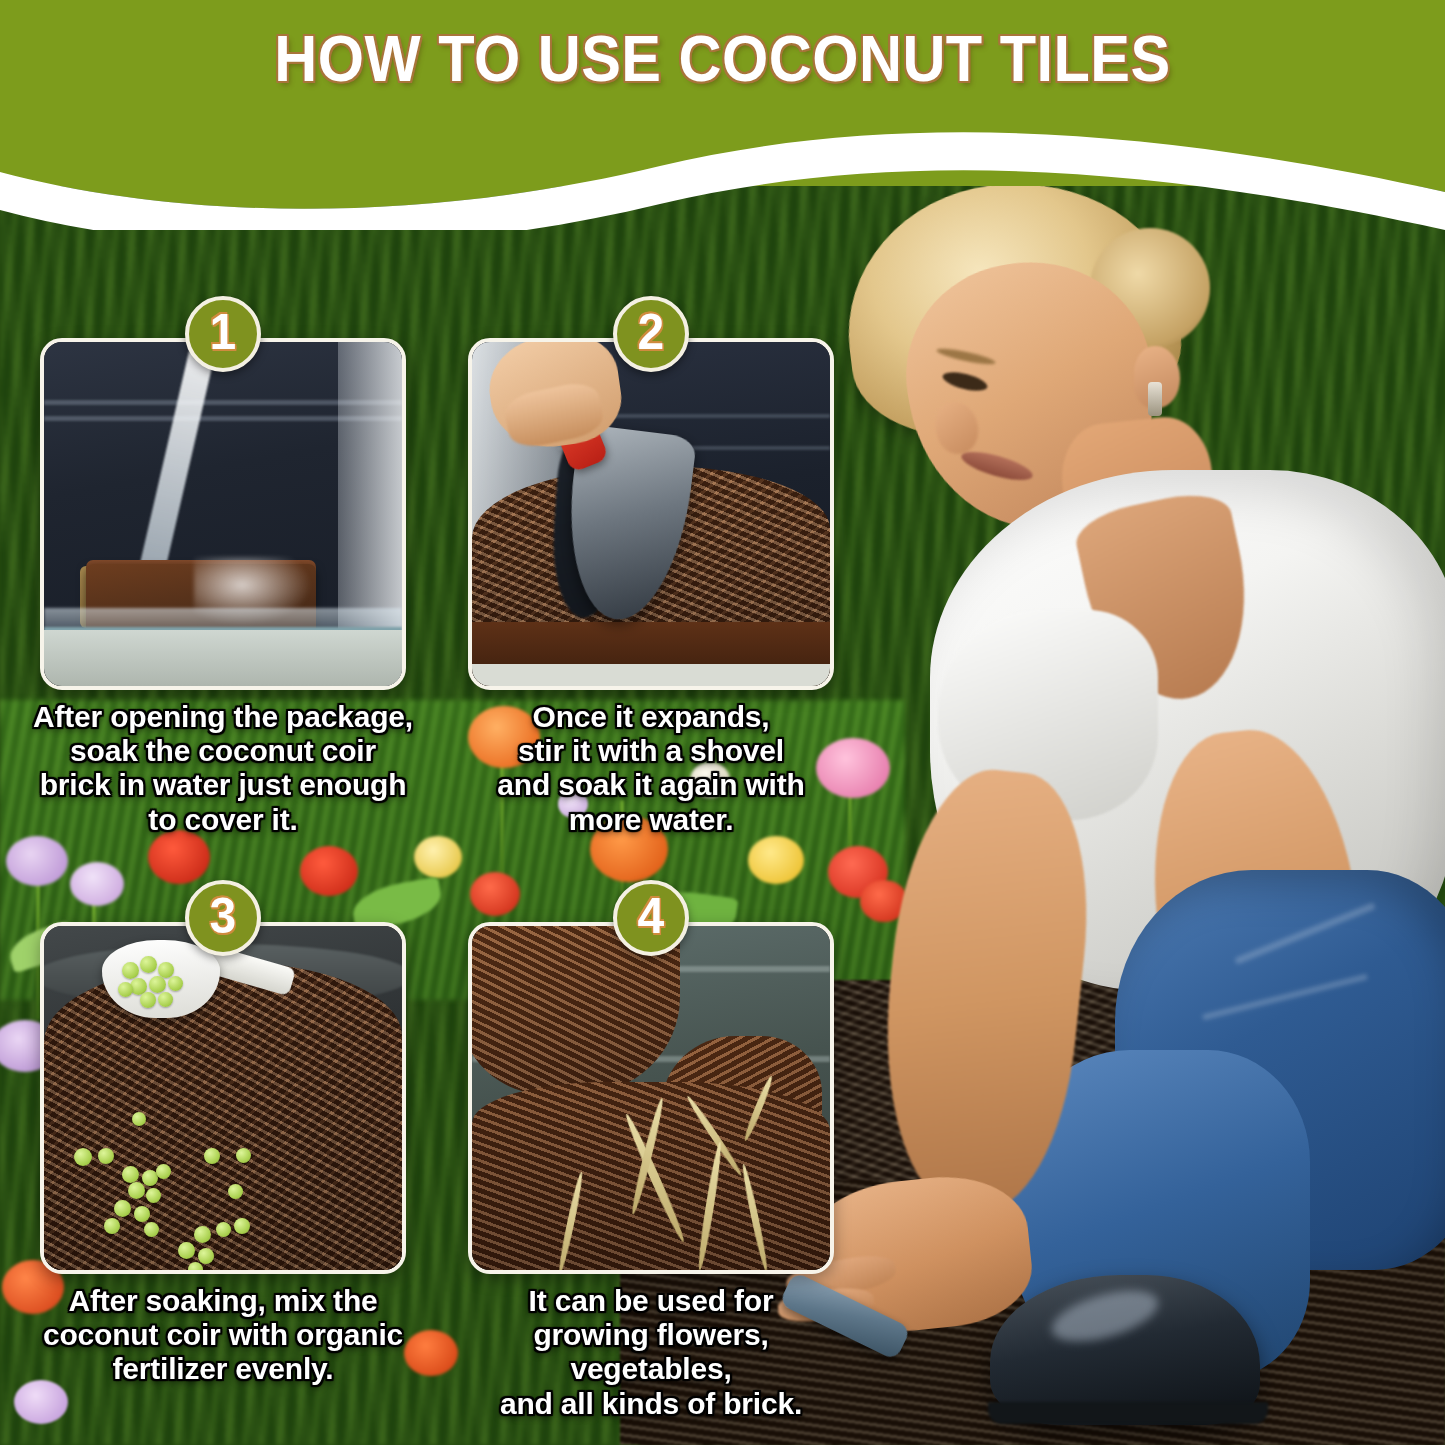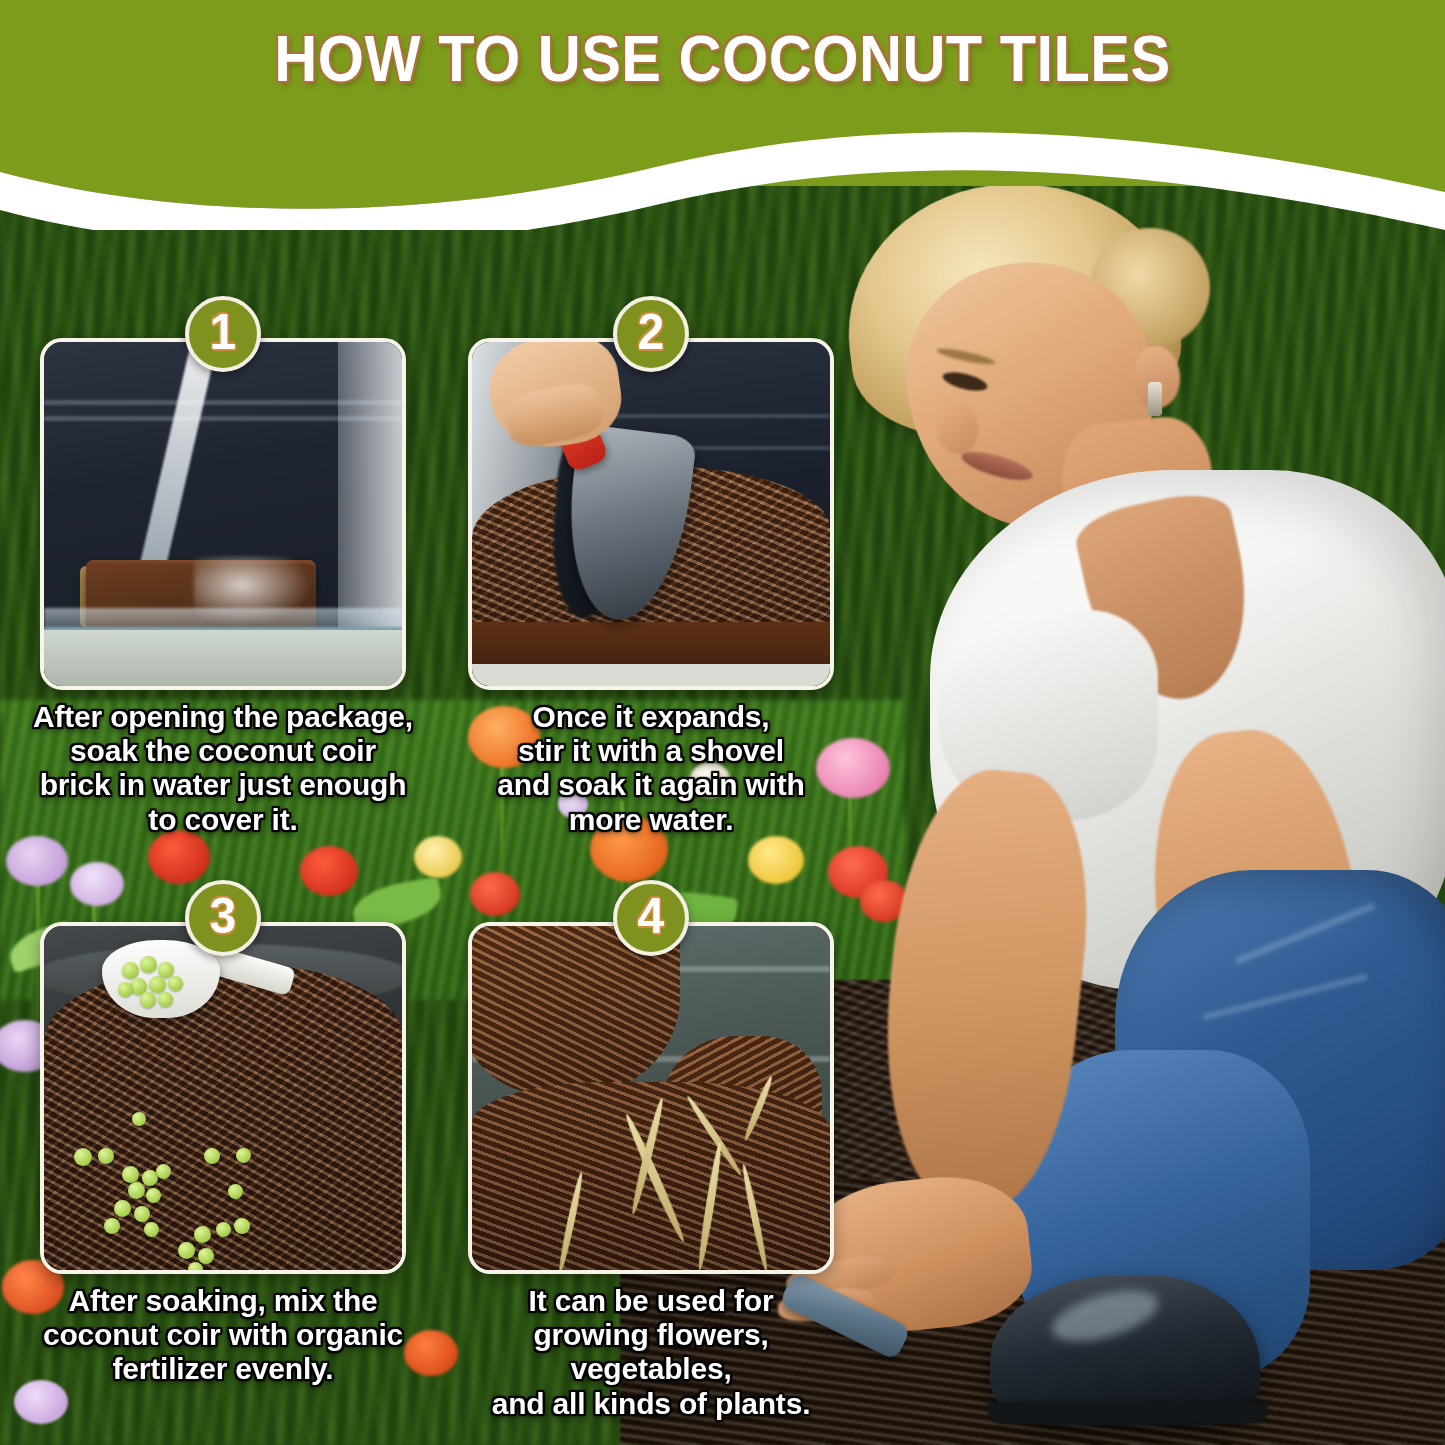--- a/index.html
+++ b/index.html
@@ -526,17 +526,17 @@
           <div class="root" style="left:186px; top:172px; width:8px;  height:120px; transform:rotate(14deg);"></div>
           <div class="root" style="left:212px; top:170px; width:7px;  height:96px;  transform:rotate(-34deg);"></div>
           <div class="root" style="left:244px; top:216px; width:8px;  height:130px; transform:rotate(9deg);"></div>
           <div class="root" style="left:268px; top:238px; width:7px;  height:110px; transform:rotate(-12deg);"></div>
           <div class="root" style="left:106px; top:246px; width:7px;  height:104px; transform:rotate(12deg);"></div>
           <div class="root" style="left:296px; top:150px; width:7px;  height:70px;  transform:rotate(22deg);"></div>
         </div>
       </div>
       <div class="caption">It can be used for
 growing flowers, vegetables,
-and all kinds of plants.</div>
+and all kinds of brick.</div>
     </div>
 
   </div>
 </div>
 
 </body></html>

